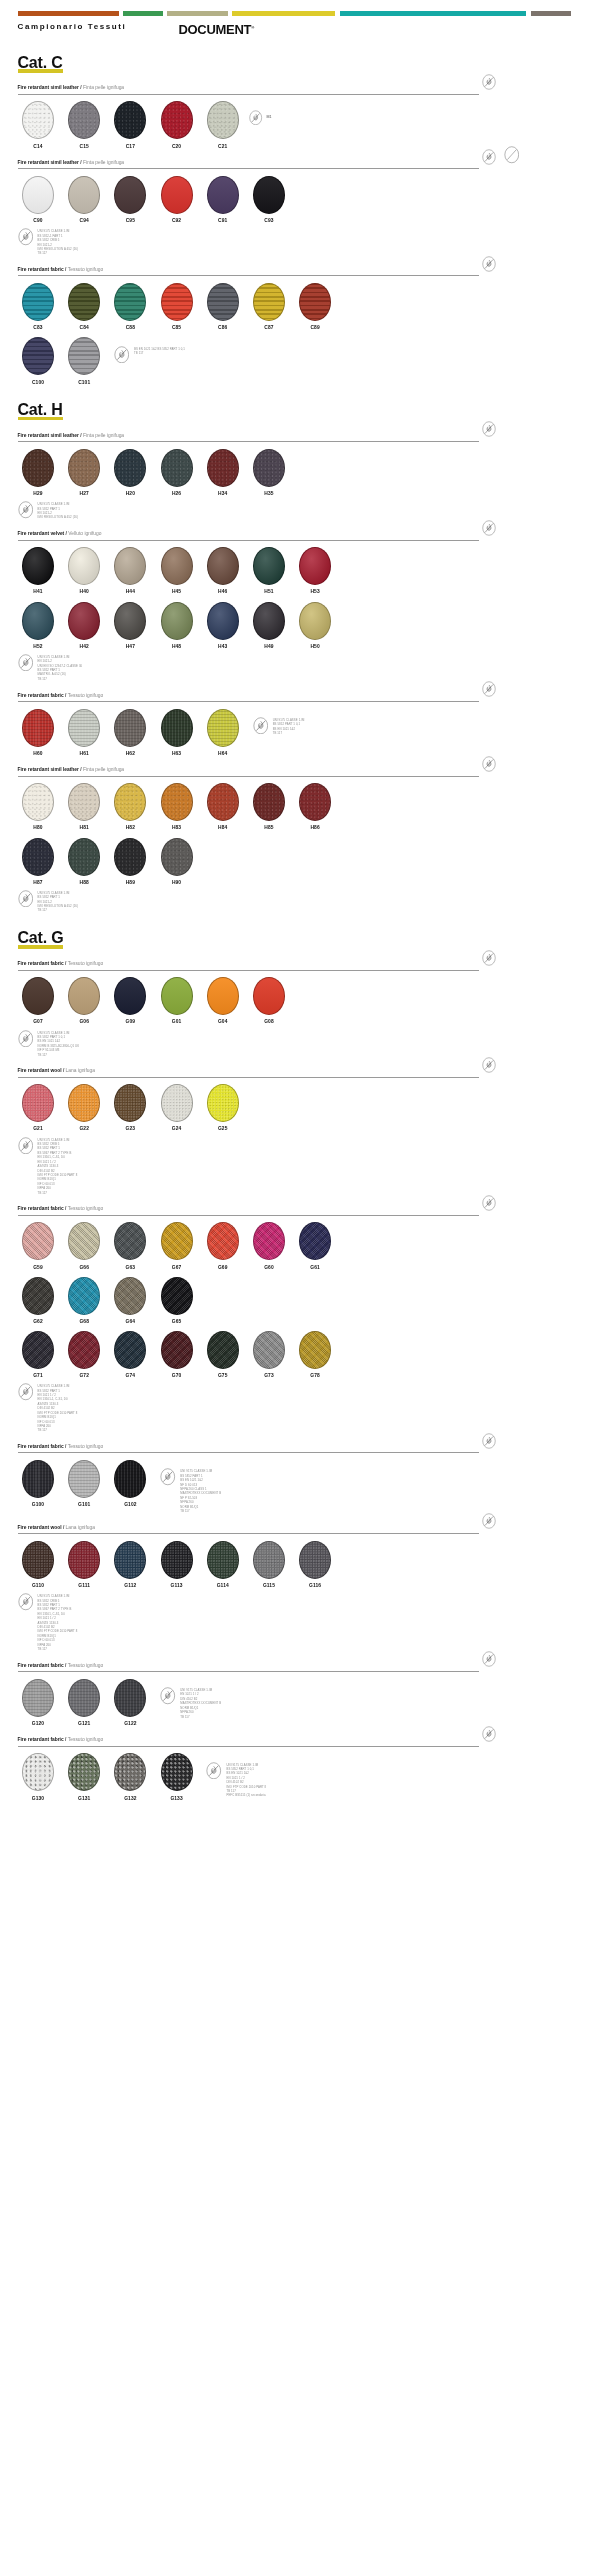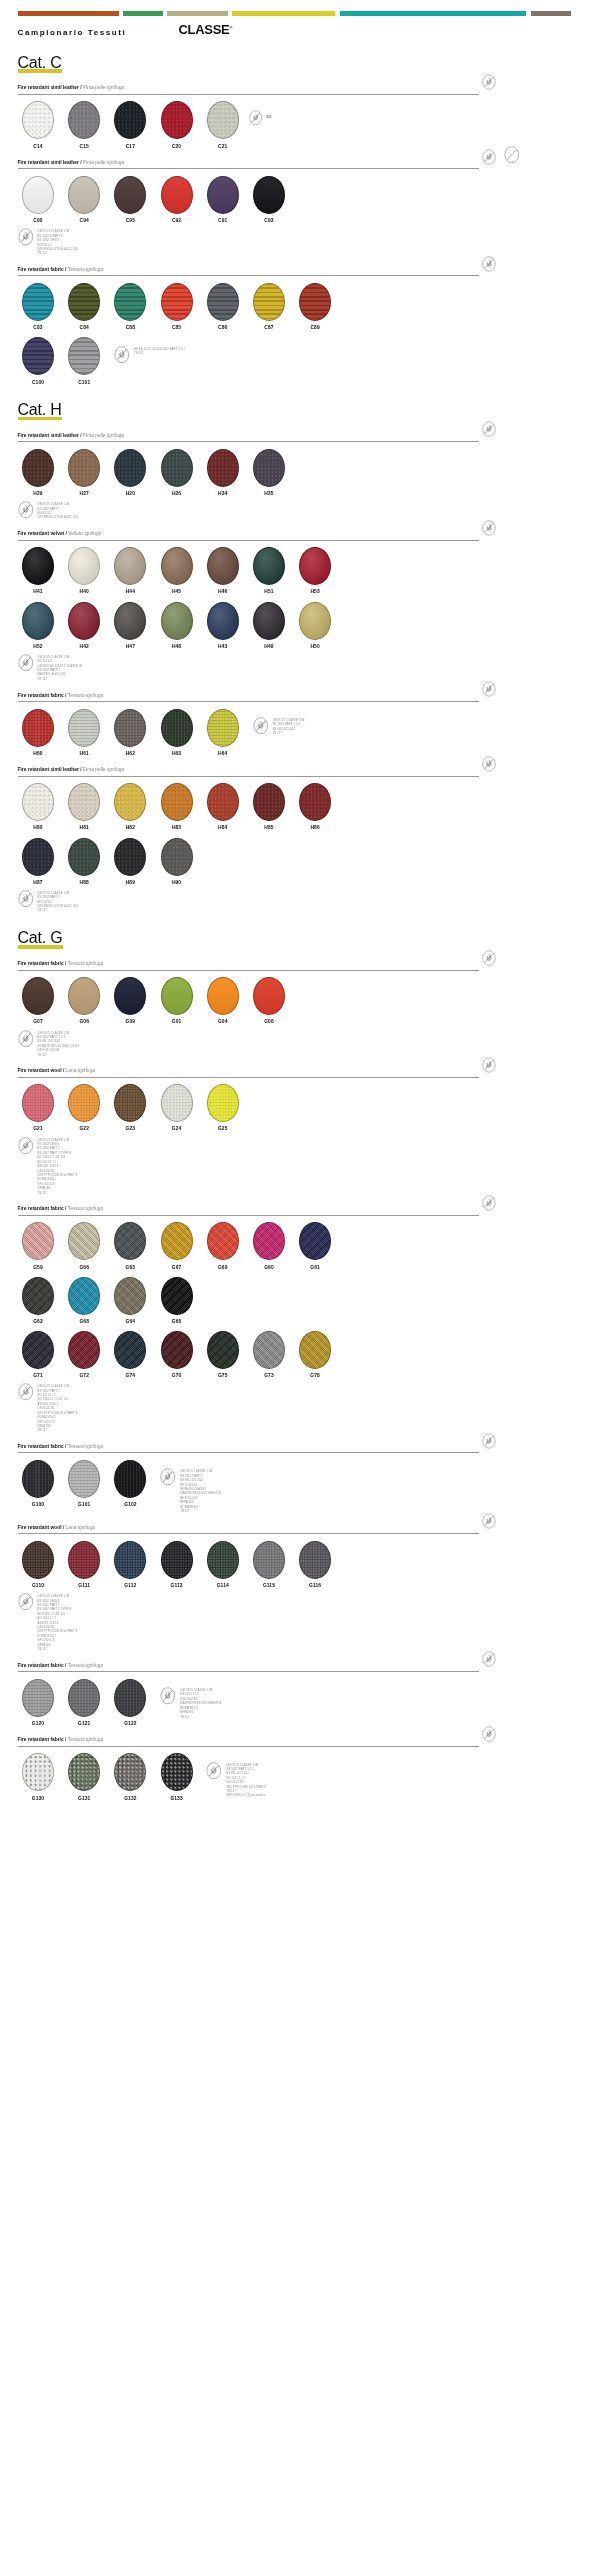--- a/index.html
+++ b/index.html
@@ -15,35 +15,35 @@
   
   .colorbar { display: flex; gap: 4.6px; padding-top: 11.3px; height: 5.2px; align-items: stretch; }
   .colorbar span { display: block; height: 5.2px; }
   .cb0 { width: 102px; }
   .cb1 { width: 40px; }
   .cb2 { width: 61px; }
   .cb3 { width: 104px; }
   .cb4 { width: 188px; }
   .cb5 { width: 41px; }
 
-  .titlerow { display: flex; align-items: flex-end; justify-content: flex-start; margin-top: 10.8px; }
+  .titlerow { display: flex; align-items: flex-start; justify-content: flex-start; margin-top: 10.8px; }
   .cat-title-main {
     font-size: 8px; font-weight: 700; letter-spacing: 1.6px;
     color: #111; white-space: nowrap;
   }
   .brand {
     font-size: 13px; font-weight: 800; letter-spacing: -0.3px;
     color: #111; margin-left: 52px; position: relative;
   }
   .brand .reg { font-size: 4.1px; vertical-align: super; font-weight: 600; }
 
   
   .category { margin-top: 17.5px; }
   .cat-h { display: inline-block; position: relative; padding-bottom: 1px; }
-  .cat-h .txt { font-size: 16px; font-weight: 400; letter-spacing: -0.2px; color: #111; line-height: 1.02; }
+  .cat-h .txt { font-size: 16px; font-weight: 700; letter-spacing: -0.2px; color: #111; line-height: 1.02; }
   .cat-h .rule { display: block; height: 3.6px; background: #d4c425; width: 100%; margin-top: -1.5px; }
 
   
   .group { margin-top: 11.3px; position: relative; }
   .group-head { position: relative; }
   .group-title { font-size: 4.9px; line-height: 1.2; padding-bottom: 2.6px; }
   .group-title .en { font-weight: 700; color: #171717; }
   .group-title .sl { color: #3b3b3b; font-weight: 700; }
   .group-title .it { color: #8a8a8a; font-weight: 400; }
   .group-rule { height: 0.5px; background: #9a9a9a; width: 461px; }
@@ -127,21 +127,21 @@
     <span class="cb1" style="background: rgb(58, 154, 82);"></span>
     <span class="cb2" style="background: rgb(179, 176, 135);"></span>
     <span class="cb3" style="background: rgb(221, 203, 43);"></span>
     <span class="cb4" style="background: rgb(20, 169, 165);"></span>
     <span class="cb5" style="background: rgb(124, 115, 108);"></span>
   </div>
 
   <div class="titlerow">
     <div class="cat-title-main">Campionario Tessuti</div>
     <div class="brand">
-      <span>CLASSE</span><span class="reg">®</span>
+      <span>DOCUMENT</span><span class="reg">®</span>
     </div>
   </div>
 
   <div id="catalog-body">
       <div class="category"><div class="cat-h"><div class="txt">Cat. C</div><span class="rule"></span></div><div class="group">
           <div class="group-head">
             <div class="group-title"><span class="en">Fire retardant simil leather</span><span class="sl"> / </span><span class="it">Finta pelle ignifuga</span></div>
             <div class="flame-badge"><svg viewBox="0 0 30 34" width="14" height="16">
                 <ellipse cx="15" cy="17" rx="13.4" ry="15.6" fill="none" stroke="#4a4a4a" stroke-width="0.8"></ellipse>
                 <path d="M15 8.5 c 2.6 3.2 4.2 5.6 4.2 8.4 c 0 2.9 -1.9 4.9 -4.2 4.9 c -2.3 0 -4.2 -2 -4.2 -4.9 c 0 -1.6 0.7 -3.1 1.7 -4.6" fill="none" stroke="#2a2a2a" stroke-width="0.9"></path>

